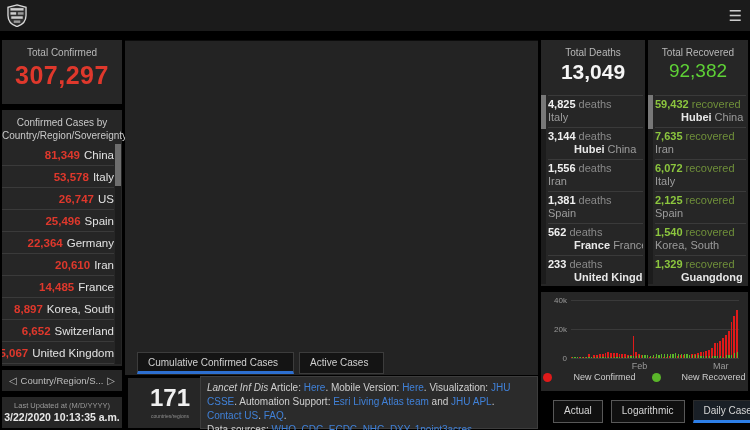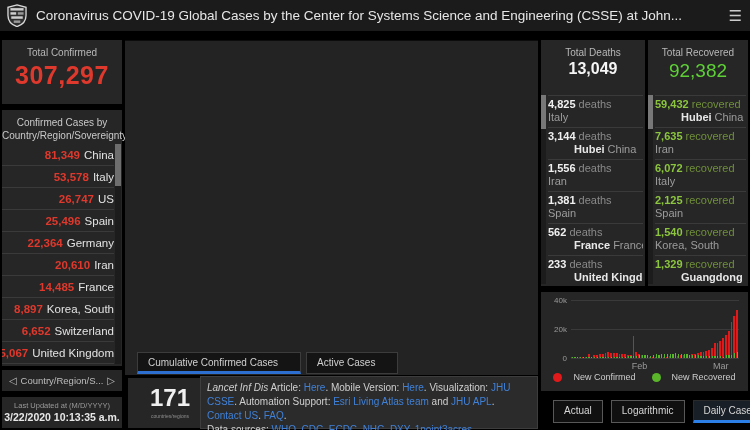--- a/index.html
+++ b/index.html
@@ -40,36 +40,36 @@
 
   .p-last-updated { left:2px; top:397px; width:120px; height:31px; text-align:center; }
   .lu-label { color:#9a9a9a; font-size:7.5px; padding-top:4px; }
   .lu-value { color:#e8e8e8; font-size:10.5px; font-weight:bold; margin-top:1px; }
 
   
   .p-map { left:125px; top:40px; width:413px; height:335px; background:#232323;
     border-top:1px solid #0c0c0c; }
   .map-tabs { position:absolute; left:12px; bottom:1px; display:flex; gap:5px; }
   .map-tab { background:#141414; border:1px solid #3c3c3c; color:#d0d0d0; font-size:10px;
-    padding:4px 22px 3px 10px; cursor:pointer; white-space:nowrap;margin-top:44px; }
+    padding:4px 15px 3px 10px; cursor:pointer; white-space:nowrap;margin-top:44px; }
   .map-tab.active { border-bottom:3px solid #2d6fd0; }
 
   
   .p-count { left:128px; top:378px; width:84px; height:50px; text-align:center; }
   .count-num { color:#f0f0f0; font-size:24px; font-weight:bold; margin-top:6px; }
   .count-label { color:#8f8f8f; font-size:5px; margin-top:1px; }
   .p-links { left:200px; top:376px; width:338px; height:53px; background:#2b2b2b;
     border:1px solid #3d3d3d; padding:4px 6px; color:#cfcfcf; font-size:10px; line-height:14px; }
   .p-links a { color:#4081d8; text-decoration:none; cursor:pointer; }
   .seg-italic { font-style:italic; }
 
   
   .p-deaths { left:541px; top:40px; width:104px; height:246px; text-align:center; }
   .p-recovered { left:648px; top:40px; width:100px; height:246px; text-align:center; }
-  .big-white { color:#f5f5f5; font-size:16px; font-weight:bold; margin-top:2px; }
+  .big-white { color:#f5f5f5; font-size:21px; font-weight:bold; margin-top:2px; }
   .big-green { color:#5ed136; font-size:19px; font-weight:normal; margin-top:2px; }
   .stat-rows { position:absolute; left:7px; right:2px; top:55px; bottom:0; overflow:hidden; text-align:left; }
   .stat-row { height:32px; border-top:1px solid #3a3a3a; padding-top:2px; cursor:pointer; }
   .sr-l1 { font-size:11px; line-height:13px; white-space:nowrap; overflow:hidden; }
   .sr-num-w { color:#f0f0f0; font-weight:bold; }
   .sr-num-g { color:#8cc63e; font-weight:bold; }
   .sr-unit { color:#8a8a8a; }
   .sr-unit-g { color:#6f8f3a; }
   .sr-l2 { font-size:11px; line-height:13px; color:#9c9c9c; white-space:nowrap; overflow:hidden; }
   .sr-prov { color:#e8e8e8; font-weight:bold;padding-left:26px; }
@@ -78,21 +78,21 @@
 
   
   .p-chart { left:541px; top:292px; width:207px; height:99px; }
   .plot { position:absolute; left:30px; top:8px; width:168px; height:58px; }
   .gridline { position:absolute; left:0; width:168px; height:1px; background:#3a3a3a; }
   .ytick { position:absolute; right:180px; width:24px; text-align:right; color:#999;
     font-size:8px; transform:translateY(-4px); }
   .xtick { position:absolute; top:69px; color:#999; font-size:9px; transform:translateX(-50%); }
   .bar { position:absolute; bottom:0; }
   .legend { position:absolute; left:0; right:0; top:80px; display:flex; justify-content:center; gap:16px; }
-  .leg-item { display:flex; align-items:center; gap:11px; color:#cccccc; font-size:9px; }
+  .leg-item { display:flex; align-items:center; gap:21px; color:#cccccc; font-size:9px; }
   .leg-dot { width:9px; height:9px; border-radius:50%; }
 
   .chart-tabs { position:absolute; left:553px; top:400px; display:flex; gap:8px; }
   .chart-tab { background:#101010; border:1px solid #585858; color:#d6d6d6; font-size:10px;
     padding:4px 10px; cursor:pointer; white-space:nowrap; }
   .chart-tab.active { background:#191f26; border-color:#2a2a2a; border-bottom:3px solid #2d7fe8; }
 </style>
 </head>
 <body>
 
@@ -100,21 +100,20 @@
 
   <div class="header">
     <svg class="logo" viewBox="0 0 24 28">
       <path d="M12 1 L23 4 V14 C23 21 18 25.5 12 27.5 C6 25.5 1 21 1 14 V4 Z" fill="#2e2e2e" stroke="#d9d9d9" stroke-width="1.6"></path>
       <rect x="4" y="5" width="16" height="3" fill="#cfcfcf"></rect>
       <rect x="4" y="10" width="7" height="3" fill="#cfcfcf"></rect>
       <rect x="13" y="10" width="7" height="3" fill="#9a9a9a"></rect>
       <rect x="5" y="15" width="14" height="3" fill="#cfcfcf"></rect>
       <rect x="8" y="20" width="8" height="3" fill="#9a9a9a"></rect>
     </svg>
-    <div class="title">Coronavirus COVID-19 Global Cases by the Center for Systems Science and Engineering (CSSE) at John...</div>
     <div class="menu-btn">☰</div>
   </div>
 
   <div class="panel p-total-confirmed">
     <div class="small-label">Total Confirmed</div>
     <div class="big-red">307,297</div>
   </div>
 
   <div class="panel p-confirmed-list">
     <div class="cl-header">

